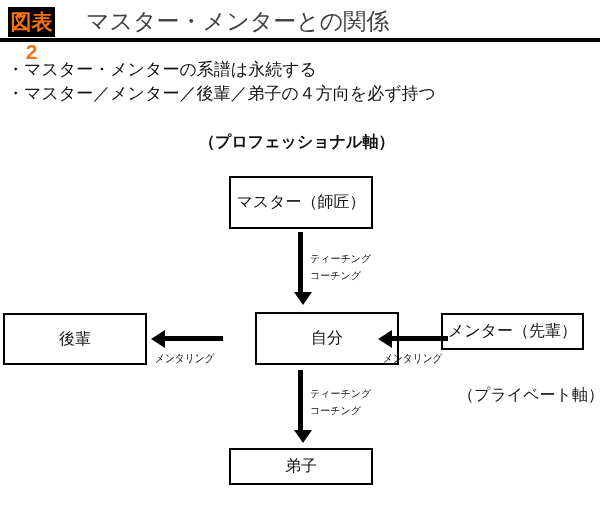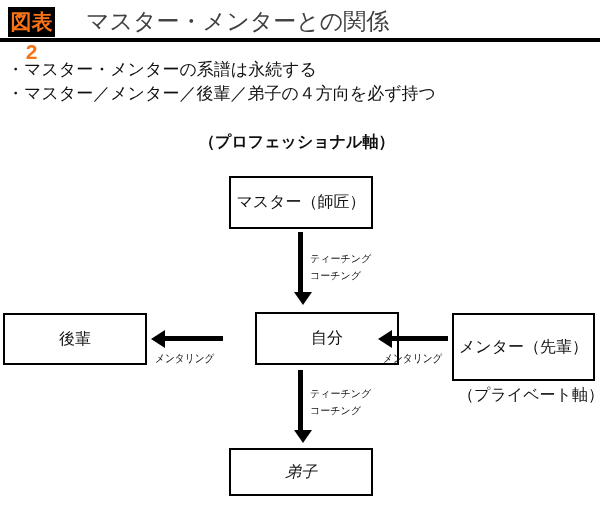--- a/index.html
+++ b/index.html
@@ -85,22 +85,22 @@
     display: flex;
     align-items: center;
     justify-content: center;
     font-size: 16px;
     color: #111111;
     white-space: nowrap;
   }
   #box-master  { left: 229px; top: 176px; width: 144px; height: 53px; }
   #box-self    { left: 229px; top: 312px; width: 144px; height: 53px; margin-left: 26px; }
   #box-kouhai  { left: 3px;   top: 313px; width: 144px; height: 52px; justify-content: center; }
-  #box-mentor  { left: 452px; top: 313px; width: 143px; height: 68px; }
-  #box-deshi   { left: 229px; top: 448px; width: 144px; height: 48px; font-style: italic; }
+  #box-mentor  { left: 441px; top: 313px; width: 143px; height: 37px; }
+  #box-deshi   { left: 229px; top: 448px; width: 144px; height: 37px; }
 
   
   .arrow-v-shaft {
     position: absolute;
     width: 5px;
     background: #000000;
   }
   .arrow-v-head {
     position: absolute;
     width: 0; height: 0;

